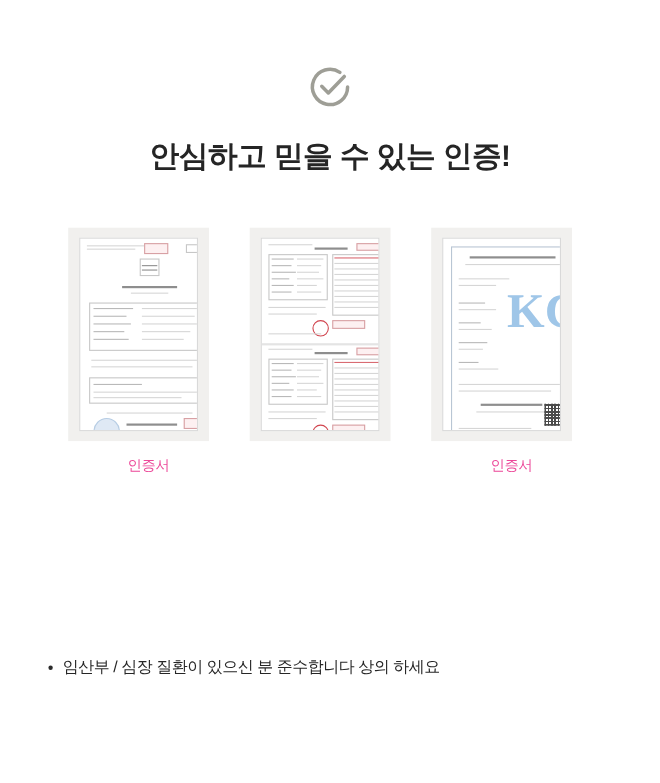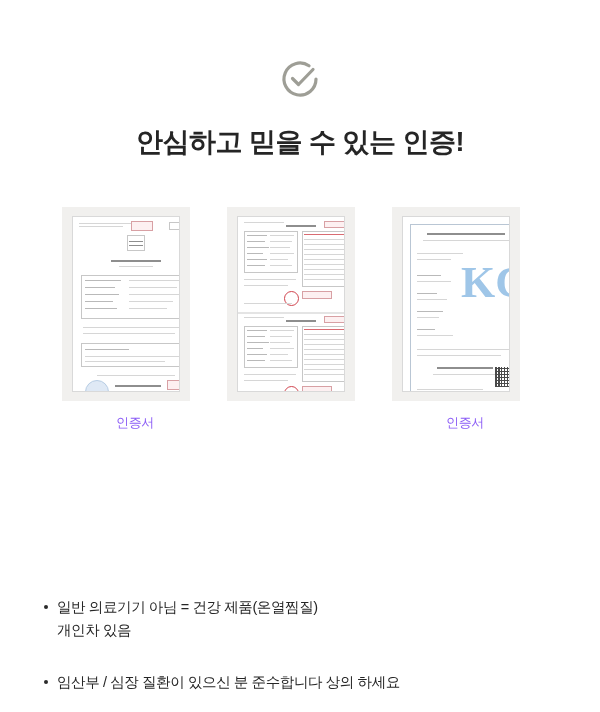--- a/index.html
+++ b/index.html
@@ -75,21 +75,21 @@
     height: 100%;
     background: #ffffff;
     border: 1px solid #d9d9d9;
     box-sizing: border-box;
     position: relative;
     overflow: hidden;
   }
   .cert-caption {
     text-align: center;
     font-size: 13px;
-    color: #8b5cf6;
+    color: #ec4899;
     margin-top: 13px;
     letter-spacing: -0.3px;
   }
 
   
   .ln {
     position: absolute;
     background: #b9b9b9;
     height: 1.5px;
   }
@@ -327,25 +327,18 @@
       </div>
       <div class="cert-caption">인증서</div>
     </div>
 
   </div>
 
   <div class="notes">
     <div class="note">
       <div class="bullet"></div>
       <div class="note-text">
-        <span>일반 의료기기 아님 = 건강 제품(온열찜질)</span>
-        <span class="second-line">개인차 있음</span>
-      </div>
-    </div>
-    <div class="note">
-      <div class="bullet"></div>
-      <div class="note-text">
         <span>임산부 / 심장 질환이 있으신 분  준수합니다 상의 하세요</span>
       </div>
     </div>
   </div>
 
 </div>
 
 </body></html>

